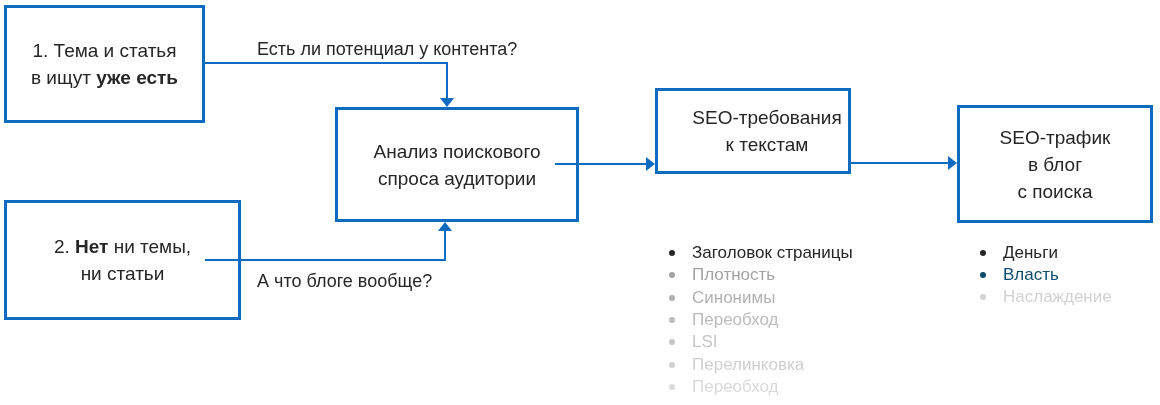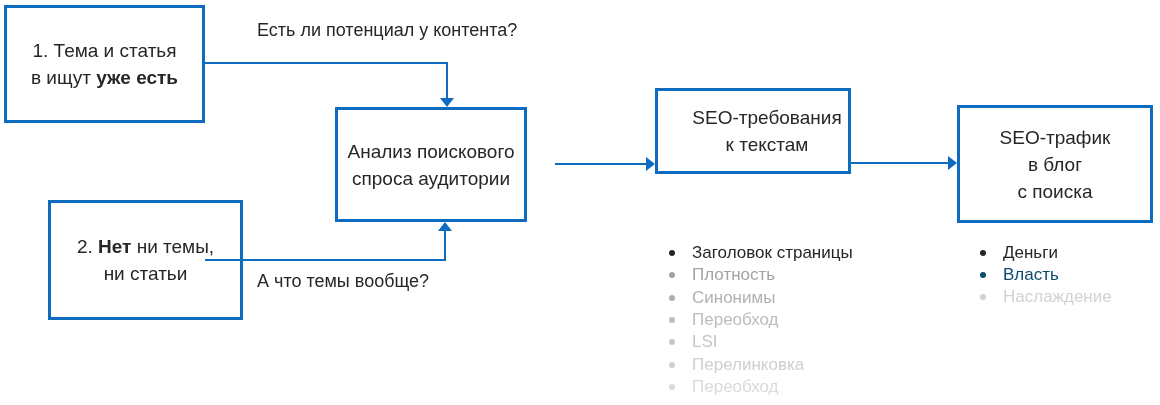--- a/index.html
+++ b/index.html
@@ -21,39 +21,39 @@
     flex-direction: column;
     justify-content: center;
     align-items: center;
     text-align: center;
     font-size: 19px;
     line-height: 27px;
     color: var(--text);
   }
   .box .bold { font-weight: 700; }
   #box-topic-exists   { left: 4px;   top: 5px;   width: 201px; height: 118px; }
-  #box-no-topic       { left: 4px;   top: 200px; width: 195px; height: 120px; margin-left: 44px; }
-  #box-analysis       { left: 335px; top: 107px; width: 192px; height: 115px; }
+  #box-no-topic       { left: 4px;   top: 200px; width: 237px; height: 120px; }
+  #box-analysis       { left: 335px; top: 107px; width: 244px; height: 115px; }
   #box-seo-req        { left: 655px; top: 88px; width: 196px; height: 86px; padding-left: 28px; }
   #box-seo-traffic    { left: 957px; top: 105px; width: 196px; height: 118px; }
 
   .h-line { position: absolute; height: 2px; background: var(--accent); }
   .v-line { position: absolute; width: 2px;  background: var(--accent); }
   .arrow  { position: absolute; width: 0; height: 0; }
   .arrow.down  { border-left: 7px solid transparent; border-right: 7px solid transparent; border-top: 9px solid var(--accent); }
   .arrow.up    { border-left: 7px solid transparent; border-right: 7px solid transparent; border-bottom: 9px solid var(--accent); }
   .arrow.right { border-top: 7px solid transparent; border-bottom: 7px solid transparent; border-left: 9px solid var(--accent); }
 
   .edge-label {
     position: absolute;
     font-size: 18px;
     color: var(--text);
     white-space: nowrap;
   }
-  #label-q1 { left: 257px; top: 20px; }
+  #label-q1 { left: 257px; top: 39px; }
   #label-q2 { left: 257px; top: 271px; }
 
   .fade-list { position: absolute; display: flex; flex-direction: column; }
   #list-seo-requirements { left: 669px; top: 242px; }
   #list-traffic-goals    { left: 980px; top: 242px; }
   .list-row { display: flex; align-items: center; height: 22.3px; }
   #list-traffic-goals .list-row { height: 22px; }
   .bullet {
     width: 6px; height: 6px; border-radius: 50%;
     background: currentColor; margin-right: 17px; flex: 0 0 auto;
@@ -92,21 +92,21 @@
   </div>
 
   <div class="h-line" style="left:205px; top:62px; width:243px;"></div>
   <div class="v-line" style="left:446px; top:62px; height:37px;"></div>
   <div class="arrow down" style="left:440px; top:98px;"></div>
   <div class="edge-label" id="label-q1">Есть ли потенциал у контента?</div>
 
   <div class="h-line" style="left:205px; top:259px; width:241px;"></div>
   <div class="v-line" style="left:444px; top:231px; height:30px;"></div>
   <div class="arrow up" style="left:438px; top:222px;"></div>
-  <div class="edge-label" id="label-q2">А что темы вообще?</div>
+  <div class="edge-label" id="label-q2">А что блоге вообще?</div>
 
   <div class="h-line" style="left:555px; top:163px; width:92px;"></div>
   <div class="arrow right" style="left:646px; top:157px;"></div>
 
   <div class="h-line" style="left:851px; top:162px; width:98px;"></div>
   <div class="arrow right" style="left:948px; top:156px;"></div>
 
   <div class="fade-list" id="list-seo-requirements">
     <div class="list-row" style="color: rgb(38, 38, 38);">
       <span class="bullet"></span>

